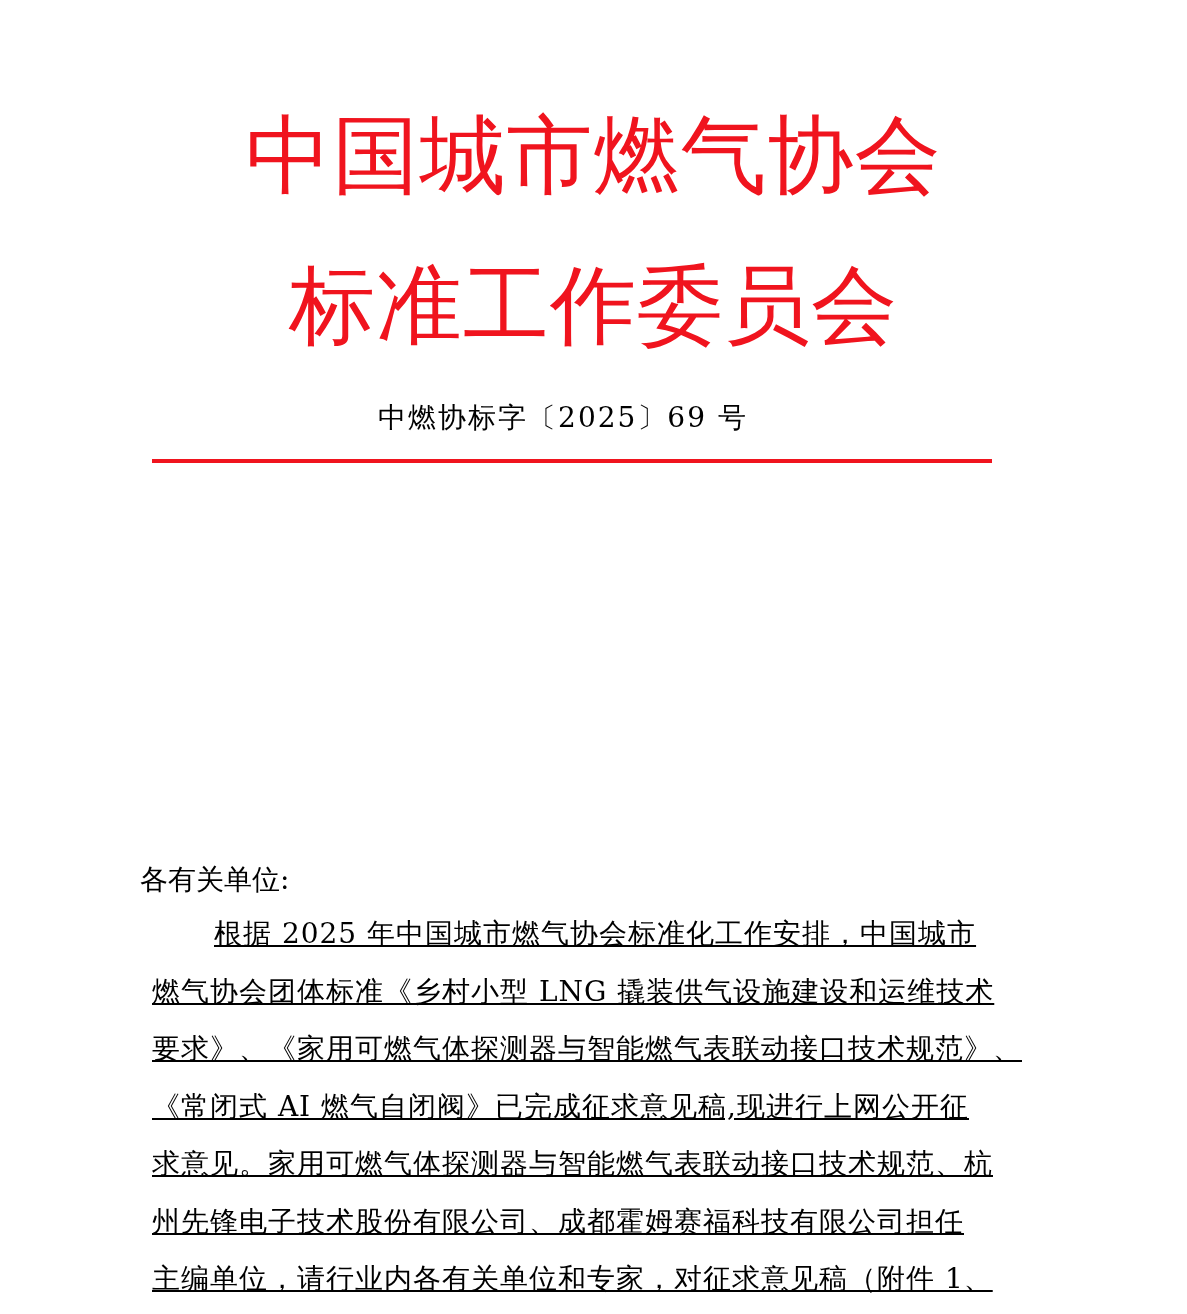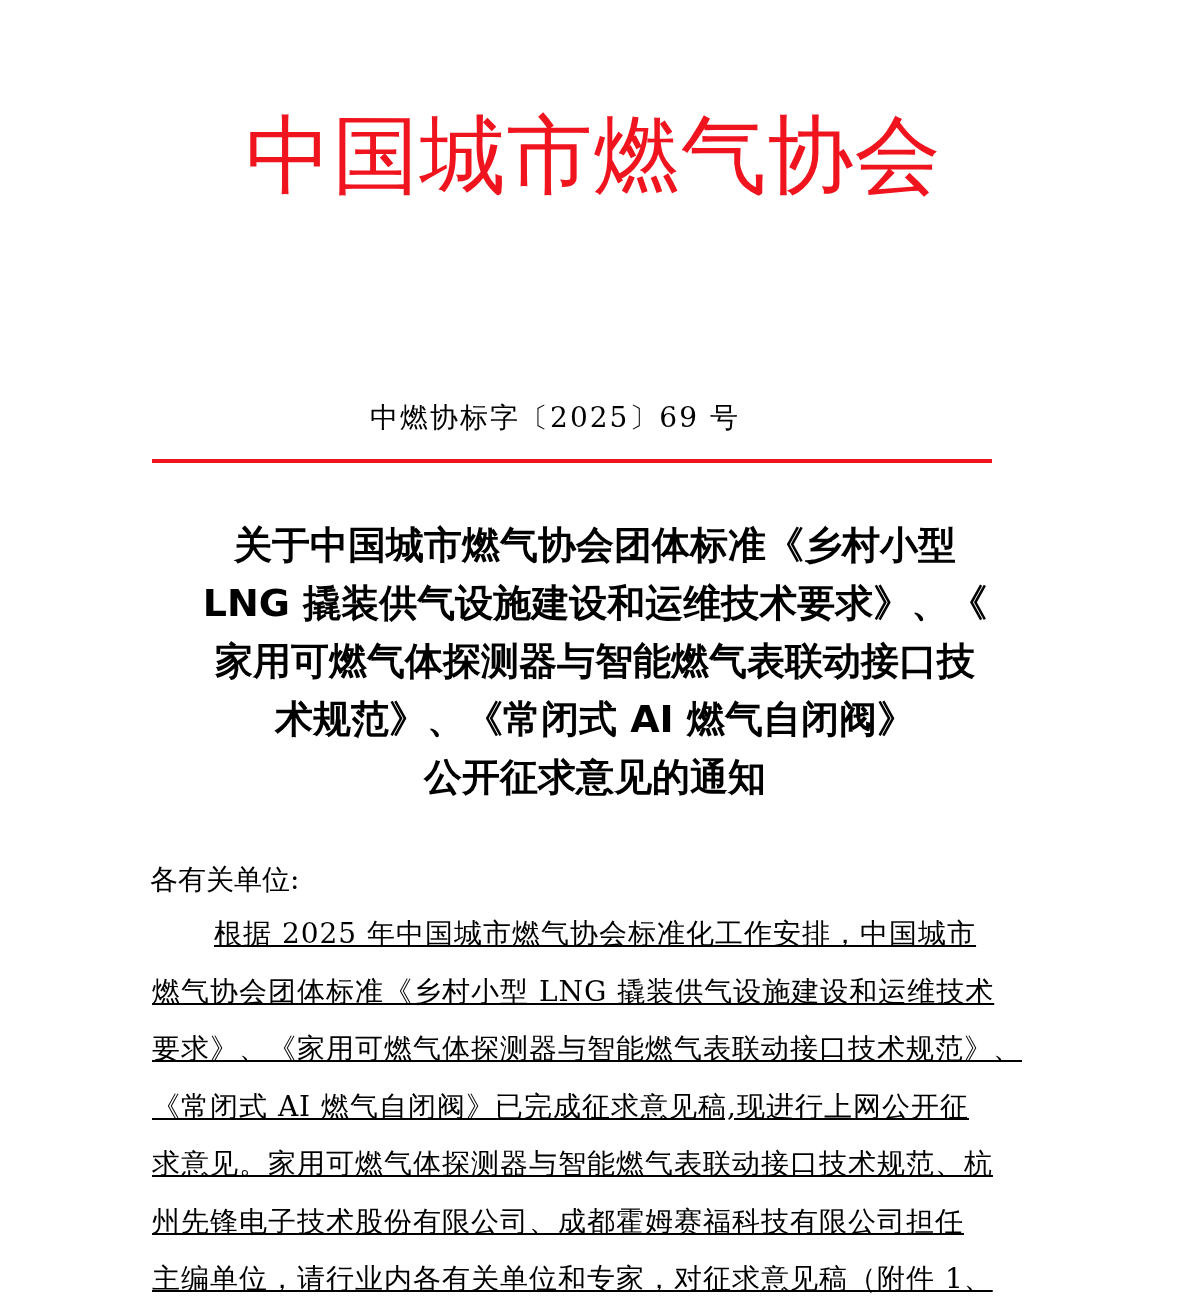--- a/index.html
+++ b/index.html
@@ -38,20 +38,21 @@
     .doc-number {
       position: absolute;
       top: 404px;
       left: 0;
       width: 1110px;
       text-align: center;
       font-size: 28px;
       letter-spacing: 2px;
       line-height: 1;
       white-space: nowrap;
+      padding-left: 8px;
     }
     .red-rule {
       position: absolute;
       left: 152px;
       top: 459px;
       width: 840px;
       height: 4px;
       background: #f0141e;
     }
     .notice-title {
@@ -64,21 +65,21 @@
       font-weight: bold;
       font-size: 38px;
       line-height: 58px;
     }
     .notice-title .t-line {
       display: block;
       white-space: nowrap;
     }
     .salutation {
       position: absolute;
-      left: 150px;
+      left: 140px;
       top: 866px;
       font-size: 28px;
       line-height: 1;
       white-space: nowrap;
     }
     .body-text {
       position: absolute;
       left: 152px;
       top: 920px;
       width: 895px;
@@ -96,32 +97,26 @@
     .body-text .b-line.indent {
       padding-left: 62px;
     }
   </style>
 </head>
 <body>
 
 <div class="page">
 
   <div class="header-title header-line-1">中国城市燃气协会</div>
+  <div class="header-title header-line-2">标准工作委员会</div>
 
   <div class="doc-number">中燃协标字〔2025〕69 号</div>
 
   <div class="red-rule"></div>
 
-  <div class="notice-title">
-    <span class="t-line">关于中国城市燃气协会团体标准《乡村小型</span>
-    <span class="t-line">LNG 撬装供气设施建设和运维技术要求》、《</span>
-    <span class="t-line">家用可燃气体探测器与智能燃气表联动接口技</span>
-    <span class="t-line">术规范》、《常闭式 AI 燃气自闭阀》</span>
-    <span class="t-line">公开征求意见的通知</span>
-  </div>
 
   <div class="salutation">各有关单位:</div>
 
   <div class="body-text">
     <span class="b-line indent">根据 2025 年中国城市燃气协会标准化工作安排，中国城市</span>
     <span class="b-line">燃气协会团体标准《乡村小型 LNG 撬装供气设施建设和运维技术</span>
     <span class="b-line">要求》、《家用可燃气体探测器与智能燃气表联动接口技术规范》、</span>
     <span class="b-line">《常闭式 AI 燃气自闭阀》已完成征求意见稿,现进行上网公开征</span>
     <span class="b-line">求意见。家用可燃气体探测器与智能燃气表联动接口技术规范、杭</span>
     <span class="b-line">州先锋电子技术股份有限公司、成都霍姆赛福科技有限公司担任</span>

